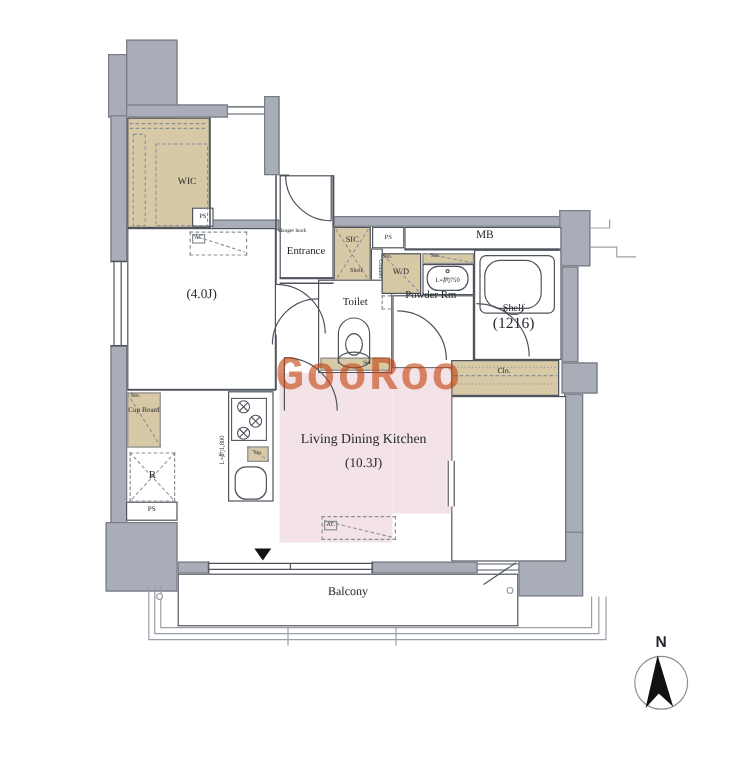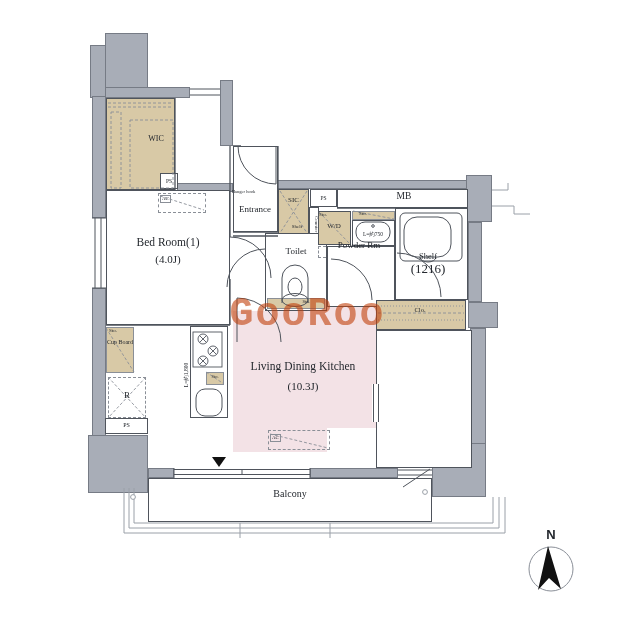--- a/index.html
+++ b/index.html
@@ -164,23 +164,22 @@
     <polygon points="212,457 226,457 219,467" fill="#111"></polygon>
 
     <g>
       <circle cx="551" cy="569" r="22" stroke="#8a8f98" stroke-width="1" fill="none"></circle>
       <polygon points="548,546 561,589 549,578 538,590" fill="#111"></polygon>
     </g>
   </svg>
 
   <div class="abs wm" style="left:200px;top:292px;width:215px;text-align:center;">GooRoo</div>
 
-  <div class="abs lbl" style="left:138px;top:134px;width:36px;font-size:8px;">WIC</div>
+  <div class="abs lbl" style="left:138px;top:146px;width:36px;font-size:8px;">WIC</div>
   <div class="abs lbl" style="left:108px;top:236px;width:120px;">
-    <div style="font-size:11.5px;">Bed Room(1)</div>
     <div style="font-size:11px;margin-top:3px;">(4.0J)</div>
   </div>
   <div class="abs lbl" style="left:231px;top:190px;width:25px;font-size:4.5px;line-height:1.1;">Hanger hook</div>
   <div class="abs lbl" style="left:230px;top:204px;width:50px;font-size:9px;">Entrance</div>
   <div class="abs lbl" style="left:281px;top:196px;width:25px;font-size:7px;">SIC</div>
   <div class="abs lbl" style="left:287px;top:224px;width:20px;font-size:5px;">Shelf</div>
   <div class="abs lbl" style="left:292px;top:219px;width:44px;height:10px;font-size:5px;transform:rotate(90deg);">Counter</div>
   <div class="abs lbl cc" style="left:310px;top:189px;width:27px;height:18px;">
     <span style="font-size:5.5px;">PS</span>
   </div>

